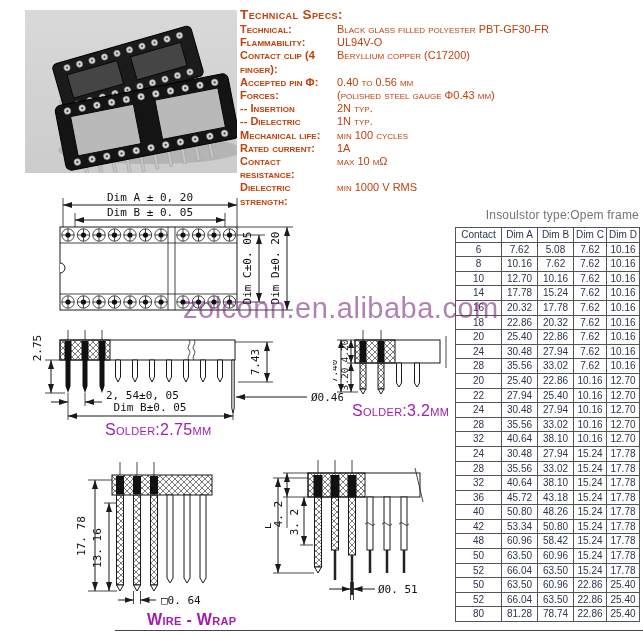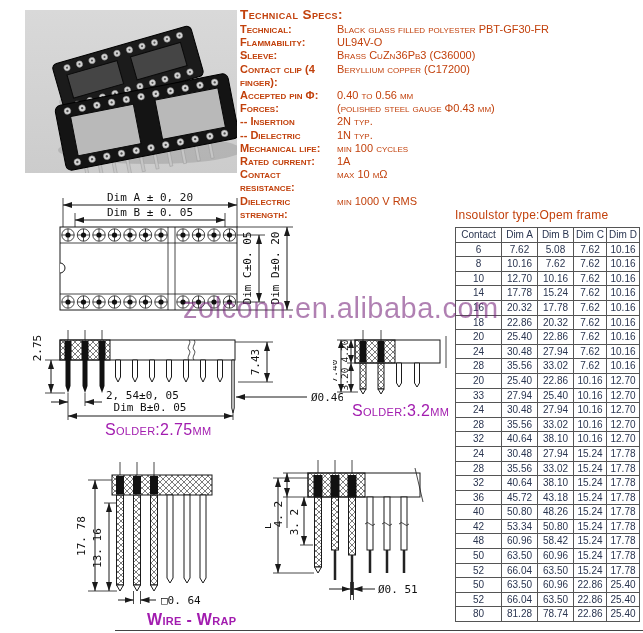--- a/index.html
+++ b/index.html
@@ -22,21 +22,21 @@
   .wht  { fill:#ffffff; stroke:#1a1a1a; stroke-width:1; }
   .dt   { font-family:"DejaVu Sans Mono", monospace; font-size:11px; fill:#111; }
   .dts  { font-family:"DejaVu Sans Mono", monospace; font-size:9.5px; fill:#111; }
 
   .cap  { position:absolute; font-variant:small-caps; font-size:16px; color:#a21caf;
           letter-spacing:.3px; white-space:nowrap; }
   .cap-bold { font-weight:600; }
 
   
   .dim-table-wrap { position:absolute; left:455px; top:208px; width:184px; }
-  .dim-table-title { font-size:12px; color:#c2410c; text-align:left; margin:0 0 5px 0;
+  .dim-table-title { font-size:12px; color:#737373; text-align:right; margin:0 0 5px 0;
                      letter-spacing:.2px; }
   table.dims { border-collapse:collapse; width:184px; table-layout:fixed; }
   table.dims th, table.dims td { border:1px solid #555; padding:0; text-align:center;
      font-size:10px; line-height:13.6px; color:#2a3550; font-weight:normal; }
   table.dims col.c0 { width:46px; } table.dims col.c1 { width:36px; }
   table.dims col.c2 { width:36px; } table.dims col.c3 { width:33px; }
   table.dims col.c4 { width:33px; }
 
   .watermark { position:absolute; left:183px; top:292px; font-size:29px; color:#701a75;
                opacity:.55; letter-spacing:.5px; white-space:nowrap; z-index:5; }
@@ -188,24 +188,20 @@
     <div>
         <div class="spec-row">
           <span class="spec-label">Technical:</span>
           <span class="spec-value">Black glass filled polyester PBT-GF30-FR</span>
         </div>
         <div class="spec-row">
           <span class="spec-label">Flammability:</span>
           <span class="spec-value">UL94V-O</span>
         </div>
         <div class="spec-row">
-          <span class="spec-label">Sleeve:</span>
-          <span class="spec-value">Brass CuZn36Pb3 (C36000)</span>
-        </div>
-        <div class="spec-row">
           <span class="spec-label">Contact clip (4 finger):</span>
           <span class="spec-value">Beryllium copper (C17200)</span>
         </div>
         <div class="spec-row">
           <span class="spec-label">Accepted pin Φ:</span>
           <span class="spec-value">0.40 to 0.56 mm</span>
         </div>
         <div class="spec-row">
           <span class="spec-label">Forces:</span>
           <span class="spec-value">(polished steel gauge Φ0.43 mm)</span>
@@ -621,21 +617,21 @@
             <td>10.16</td>
           </tr>
           <tr>
             <td>20</td>
             <td>25.40</td>
             <td>22.86</td>
             <td>10.16</td>
             <td>12.70</td>
           </tr>
           <tr>
-            <td>33</td>
+            <td>22</td>
             <td>27.94</td>
             <td>25.40</td>
             <td>10.16</td>
             <td>12.70</td>
           </tr>
           <tr>
             <td>24</td>
             <td>30.48</td>
             <td>27.94</td>
             <td>10.16</td>

